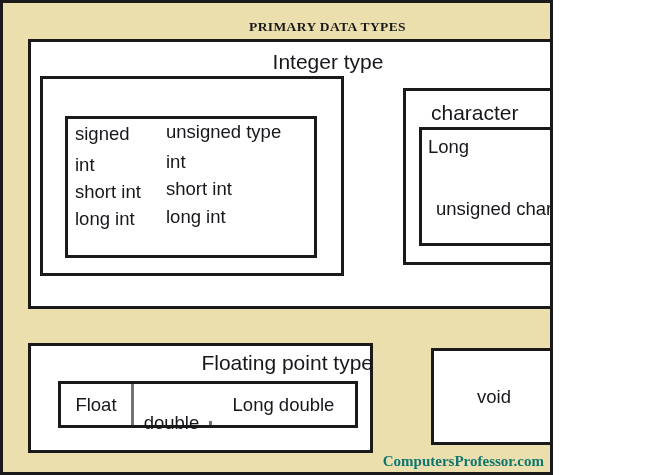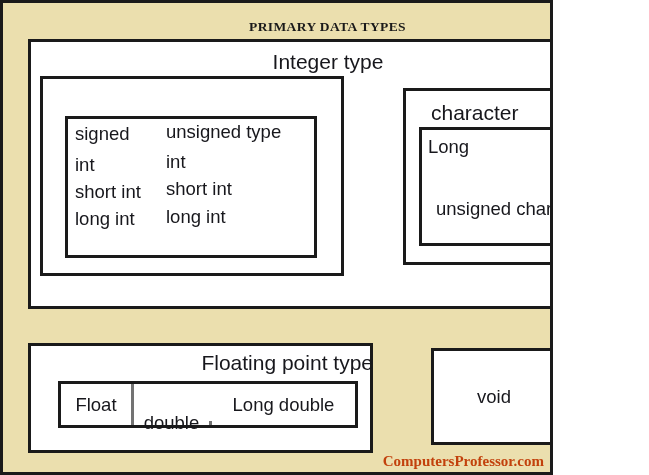--- a/index.html
+++ b/index.html
@@ -19,21 +19,21 @@
     border: 3px solid #1a1a1a;
     overflow: hidden;
   }
   .wm {
     position: absolute;
     right: 6px;
     bottom: 2px;
     font-family: "Liberation Serif", serif;
     font-weight: bold;
     font-size: 15px;
-    color: #c2410c;
+    color: #0f766e;
     letter-spacing: 0px;
     white-space: nowrap;
     text-align: center;
   }
   .title {
     position: absolute;
     top: 16px;
     left: 0;
     width: 649px;
     text-align: center;

